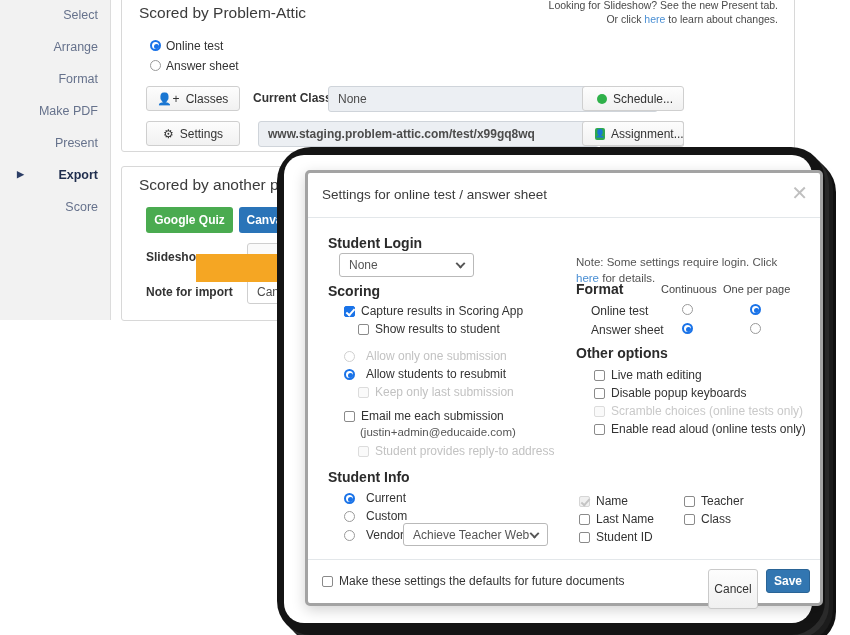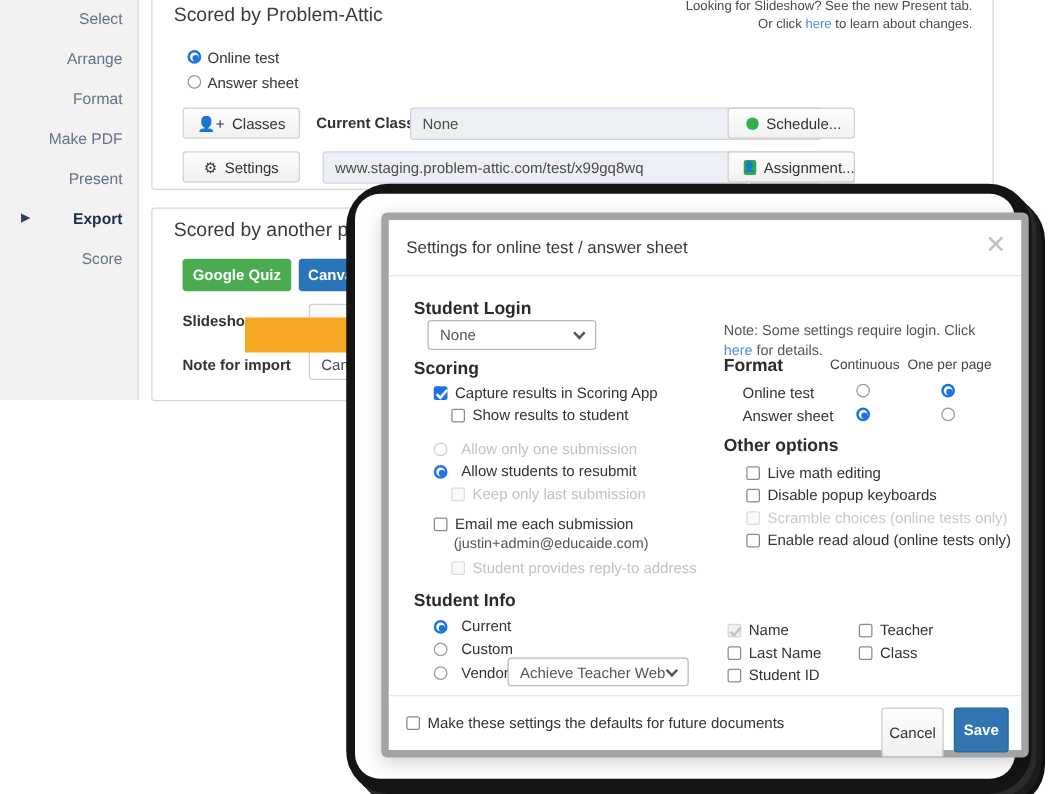--- a/index.html
+++ b/index.html
@@ -165,21 +165,21 @@
     border-radius:20px;
     z-index:11;
   }
 
   
   #modal {
     position:absolute;
     left:305px; top:170px;
     width:518px; height:436px;
     background:#ffffff;
-    border:6px solid #a3a3a3;
+    border:3px solid #a3a3a3;
     border-radius:5px;
     z-index:20;
     box-shadow:0 4px 14px rgba(0,0,0,.18);
     text-decoration:underline;
   }
   #modal-head {
     position:absolute; left:0; top:0; width:100%; height:45px;
     border-bottom:1px solid #e3e7ea;
   }
   #modal-title {
@@ -295,21 +295,21 @@
       <span class="ic">⚙</span>
       <span>Settings</span>
     </div>
 
     <div style="position:absolute; left:131px; top:96px; font-weight:bold; font-size:12px; color:#333;">Current Class:</div>
     <div class="fld" style="left:206px; top:91px; width:330px; height:26px;">
       <span>None</span>
       <span class="caret-dn"></span>
     </div>
 
-    <div class="fld url" style="left:136px; top:126px; width:341px; height:26px;">
+    <div class="fld url" style="left:136px; top:126px; width:341px; height:26px;font-weight:bold;">
       <span>www.staging.problem-attic.com/test/x99gq8wq</span>
     </div>
     <div class="iconbtn" style="left:478px; top:126px; width:28px; height:26px; border-radius:0;">↗</div>
     <div class="iconbtn" style="left:506px; top:126px; width:28px; height:26px; border-radius:0; border-left:none;">📋</div>
     <div class="iconbtn" style="left:534px; top:126px; width:28px; height:26px; border-radius:0 3px 3px 0; border-left:none;">▦</div>
 
     <div class="btn" style="left:460px; top:91px; width:102px; height:25px; justify-content:flex-start; padding-left:14px;">
       <span class="dot-green"></span>
       <span>Schedule...</span>
     </div>
@@ -469,17 +469,17 @@
   </div>
 
   <div id="modal-foot">
     <div class="ctrl-row" style="left:14px; top:14px;">
       <span class="cbx"></span>
       <span>Make these settings the defaults for future documents</span>
     </div>
     <div class="fbtn cancel" style="right:62px; top:9px; width:50px; height:40px;">
       <span>Cancel</span>
     </div>
-    <div class="fbtn save" style="right:10px; top:9px; width:44px; height:36px;">
+    <div class="fbtn save" style="right:10px; top:9px; width:44px; height:24px;">
       <span>Save</span>
     </div>
   </div>
 </div>
 
 </body></html>

